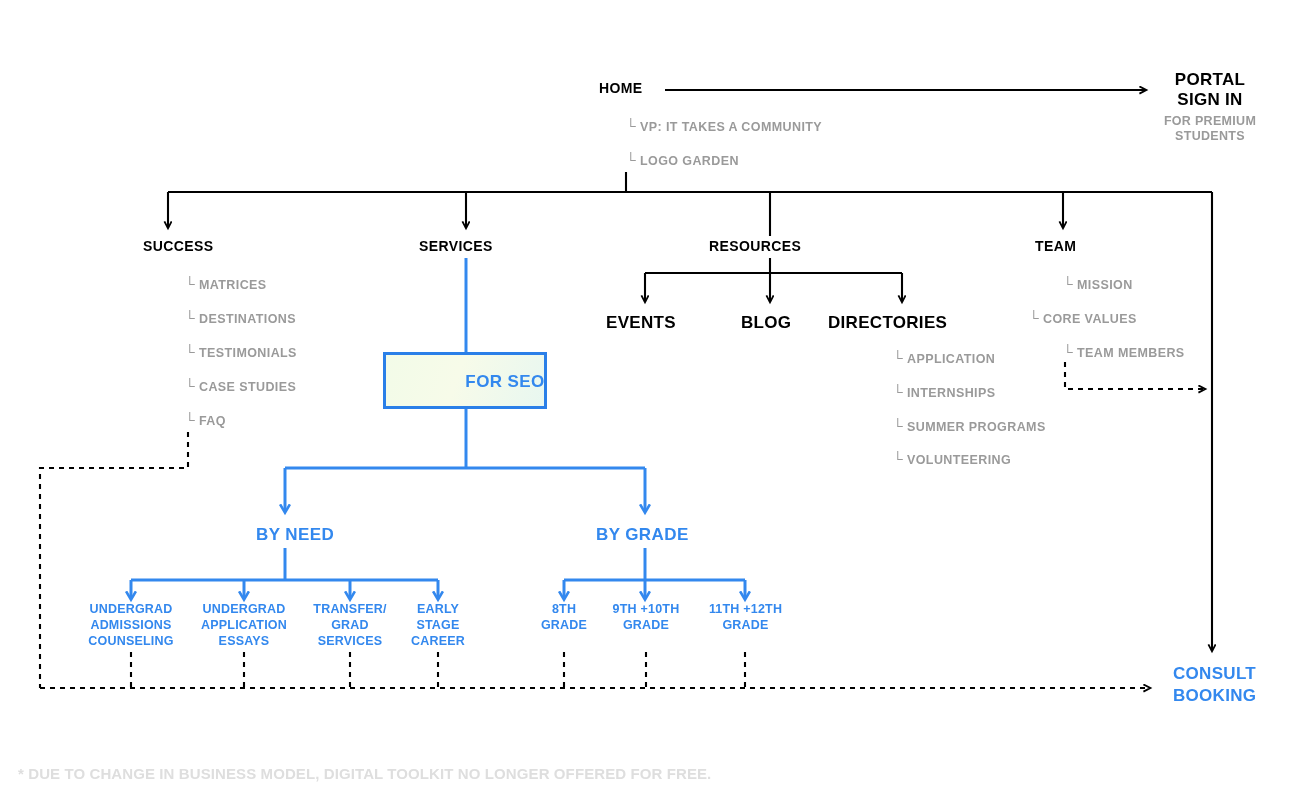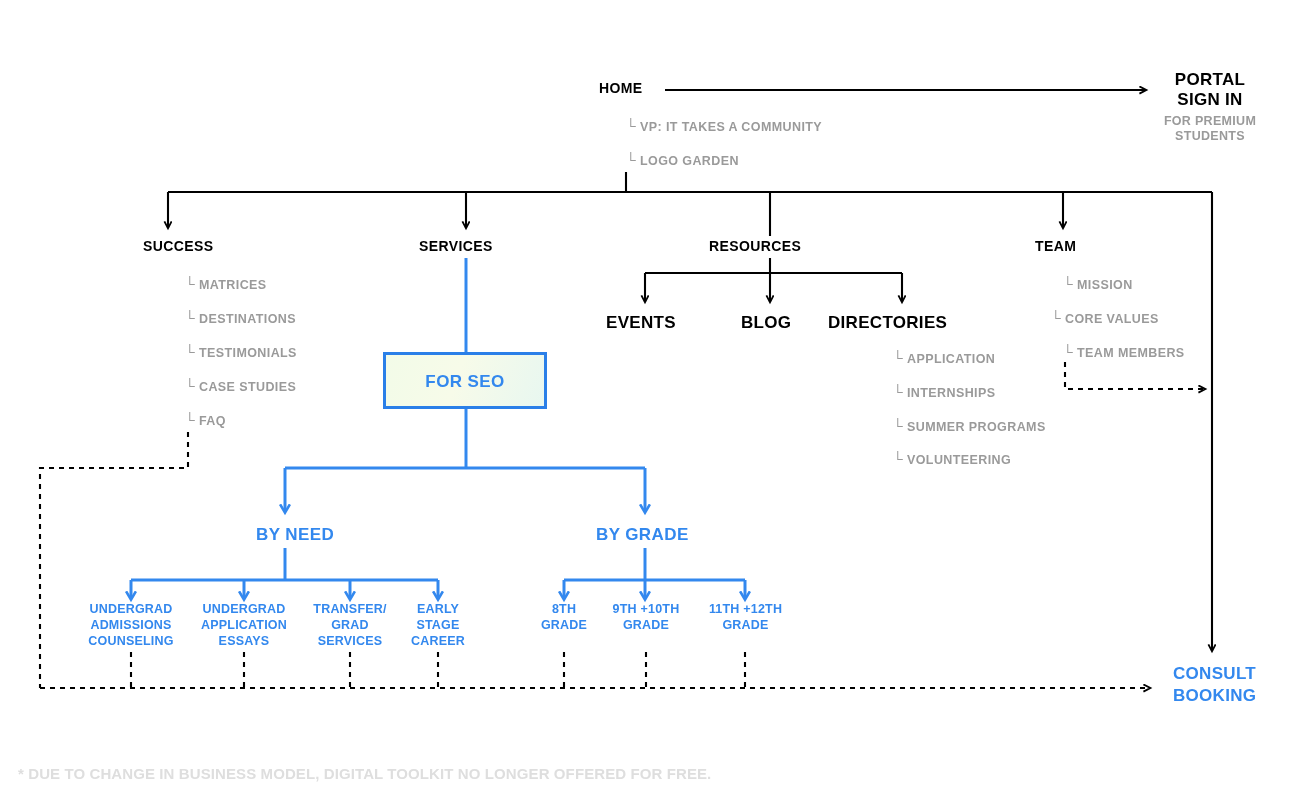--- a/index.html
+++ b/index.html
@@ -128,20 +128,21 @@
   }
   #seo-label {
     position: absolute;
     left: 0; top: 17px;
     width: 158px;
     text-align: center;
     font-size: 17px;
     font-weight: bold;
     color: #3388ee;
     letter-spacing: 0.4px;
+    padding-left: 40px;
   }
   
   #footnote {
     position: absolute;
     left: 18px; top: 765px;
     font-size: 15px;
     font-weight: bold;
     color: #dedede;
     letter-spacing: 0.1px;
     white-space: nowrap;
@@ -316,21 +317,21 @@
     <span class="elbow">└</span><span>SUMMER PROGRAMS</span>
   </div>
   <div class="subrow" style="left:893px; top:451px;">
     <span class="elbow">└</span><span>VOLUNTEERING</span>
   </div>
 
   <div class="node lvl1" style="left:1035px; top:238px;">TEAM</div>
   <div class="subrow" style="left:1063px; top:276px;">
     <span class="elbow">└</span><span>MISSION</span>
   </div>
-  <div class="subrow" style="left:1051px; top:310px;">
+  <div class="subrow" style="left:1029px; top:310px;">
     <span class="elbow">└</span><span>CORE VALUES</span>
   </div>
   <div class="subrow" style="left:1063px; top:344px;">
     <span class="elbow">└</span><span>TEAM MEMBERS</span>
   </div>
 
   <div class="consult" style="left:1173px; top:663px;">
     <div>CONSULT</div>
     <div>BOOKING</div>
   </div>

